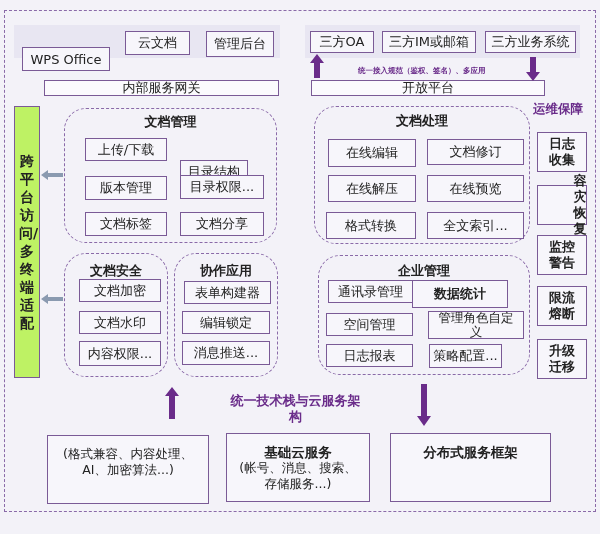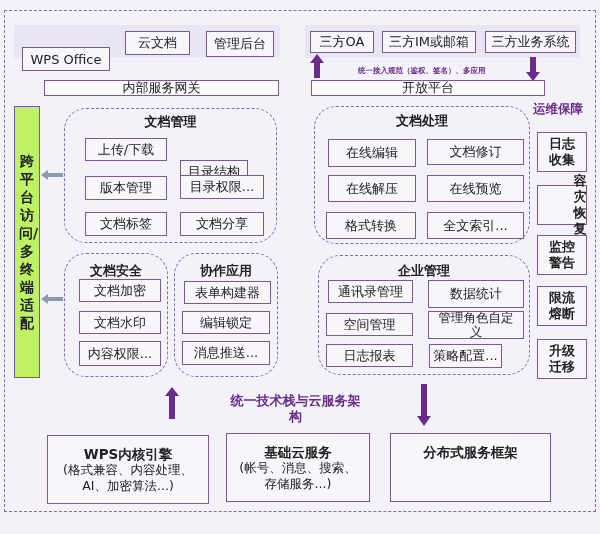--- a/index.html
+++ b/index.html
@@ -80,21 +80,21 @@
 
 <div class="abs group" style="left:174px;top:253px;width:104px;height:124px;"></div>
 <div class="abs gtitle" style="left:174px;top:262px;width:104px;">协作应用</div>
 <div class="abs box" style="left:184px;top:281px;width:87px;height:23px;">表单构建器</div>
 <div class="abs box" style="left:182px;top:311px;width:88px;height:23px;">编辑锁定</div>
 <div class="abs box" style="left:182px;top:341px;width:88px;height:24px;">消息推送...</div>
 
 <div class="abs group" style="left:318px;top:255px;width:212px;height:120px;"></div>
 <div class="abs gtitle" style="left:318px;top:262px;width:212px;">企业管理</div>
 <div class="abs box" style="left:328px;top:280px;width:85px;height:23px;">通讯录管理</div>
-<div class="abs box" style="left:428px;top:280px;width:96px;height:28px;">数据统计</div>
+<div class="abs box" style="left:412px;top:280px;width:96px;height:28px;font-weight:bold;">数据统计</div>
 <div class="abs box" style="left:326px;top:313px;width:87px;height:23px;">空间管理</div>
 <div class="abs box" style="left:428px;top:311px;width:96px;height:28px;font-size:12.5px;line-height:14px;padding:0 4px;">管理角色自定义</div>
 <div class="abs box" style="left:326px;top:344px;width:87px;height:23px;">日志报表</div>
 <div class="abs box" style="left:429px;top:344px;width:73px;height:24px;">策略配置...</div>
 
 <div class="abs purple" style="left:533px;top:101px;font-weight:bold;font-size:12.5px;">运维保障</div>
 <div class="abs opbox" style="left:537px;top:132px;width:50px;height:40px;">
     <span style="width:30px;">日志收集</span>
   </div>
 <div class="abs opbox" style="left:537px;top:185px;width:50px;height:40px;padding-left:36px;">
@@ -112,21 +112,20 @@
 
 <svg class="abs" style="left:165px;top:387px;" width="14" height="32">
     <polygon points="7,0 14,9 10,9 10,32 4,32 4,9 0,9" fill="#6a2c8a"></polygon>
   </svg>
 <svg class="abs" style="left:417px;top:384px;" width="14" height="42">
     <polygon points="4,0 10,0 10,32 14,32 7,42 0,32 4,32" fill="#6a2c8a"></polygon>
   </svg>
 <div class="abs purple" style="left:228px;top:393px;width:135px;text-align:center;font-weight:bold;font-size:13px;line-height:16px;">统一技术栈与云服务架构</div>
 
 <div class="abs big" style="left:47px;top:435px;width:162px;height:69px;">
-  <div class="t">WPS内核引擎</div>
   <div style="padding:0 14px;">(格式兼容、内容处理、AI、加密算法...)</div>
 </div>
 <div class="abs big" style="left:226px;top:433px;width:144px;height:69px;">
   <div class="t">基础云服务</div>
   <div style="padding:0 10px;">(帐号、消息、搜索、存储服务...)</div>
 </div>
 <div class="abs big" style="left:390px;top:433px;width:161px;height:69px;">
   <div class="t">分布式服务框架</div>
 </div>
 

